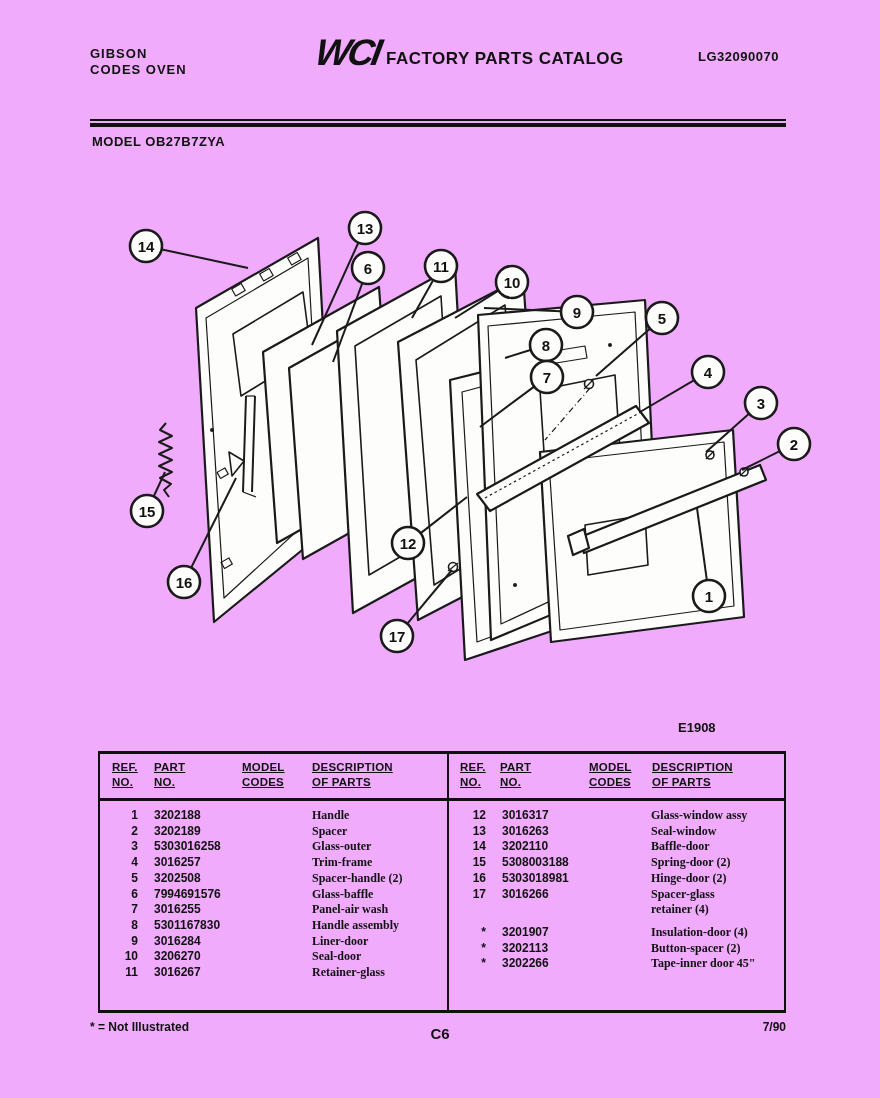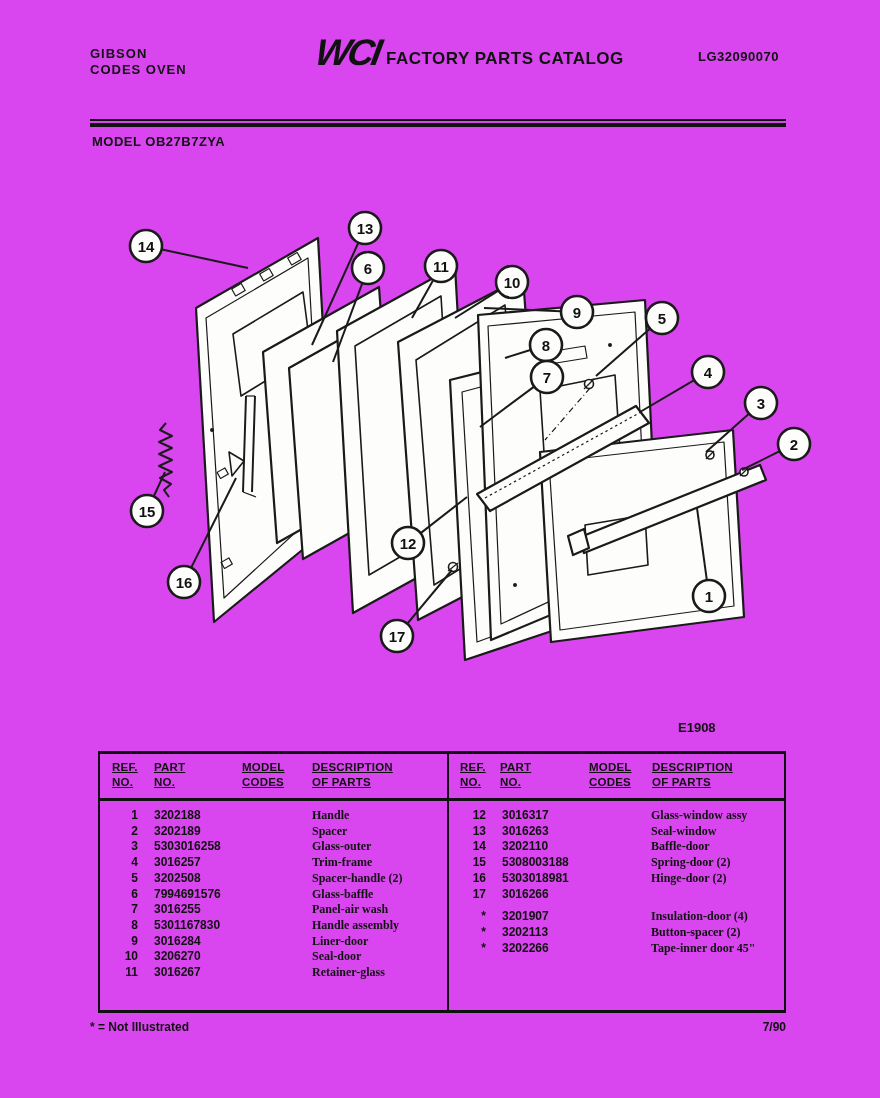--- a/index.html
+++ b/index.html
@@ -1,17 +1,17 @@
 <!DOCTYPE html>
 <html><head>
 <meta charset="utf-8">
 <style>
   * { margin:0; padding:0; box-sizing:border-box; }
   body { background:#e8e8e8; font-family:"Liberation Sans","DejaVu Sans",sans-serif; }
-  .page { position:relative; width:880px; height:1098px; background:#d946ef; margin:0 auto;
+  .page { position:relative; width:880px; height:1098px; background:#f0abfc; margin:0 auto;
           overflow:hidden; color:#111; }
   .abs { position:absolute; }
   
   .brand-line { font-size:13px; font-weight:bold; letter-spacing:1px; }
   .wci-logo { font-size:37px; font-weight:bold; font-style:italic; letter-spacing:-3px;
               transform:skewX(-10deg); line-height:1; }
   .catalog-title { font-size:17px; font-weight:bold; letter-spacing:0.5px; }
   .pub-no { font-size:13px; font-weight:bold; letter-spacing:0.5px; }
   .hrule { background:#101010; }
   .model-line { font-size:13px; font-weight:bold; letter-spacing:0.5px; }
@@ -394,20 +394,24 @@
         <div class="c-codes-r"></div>
         <div class="c-desc">
           <div>Hinge-door (2)</div>
         </div>
       </div>
 
       <div class="prow">
         <div class="c-ref">17</div>
         <div class="c-part">3016266</div>
         <div class="c-codes-r"></div>
+        <div class="c-desc">
+          <div>Spacer-glass</div>
+          <div>retainer (4)</div>
+        </div>
       </div>
 
       <div class="prow gap-before">
         <div class="c-ref">*</div>
         <div class="c-part">3201907</div>
         <div class="c-codes-r"></div>
         <div class="c-desc">
           <div>Insulation-door (4)</div>
         </div>
       </div>
@@ -425,14 +429,15 @@
         <div class="c-ref">*</div>
         <div class="c-part">3202266</div>
         <div class="c-codes-r"></div>
         <div class="c-desc">
           <div>Tape-inner door 45"</div>
         </div>
       </div>
     </div>
 
   <div class="abs foot-note" style="left:90px;top:1020px">* = Not Illustrated</div>
+  <div class="abs page-no" style="left:0;top:1025px;width:880px">C6</div>
   <div class="abs date-code" style="left:740px;top:1020px;width:46px">7/90</div>
 </div>
 
 </body></html>

